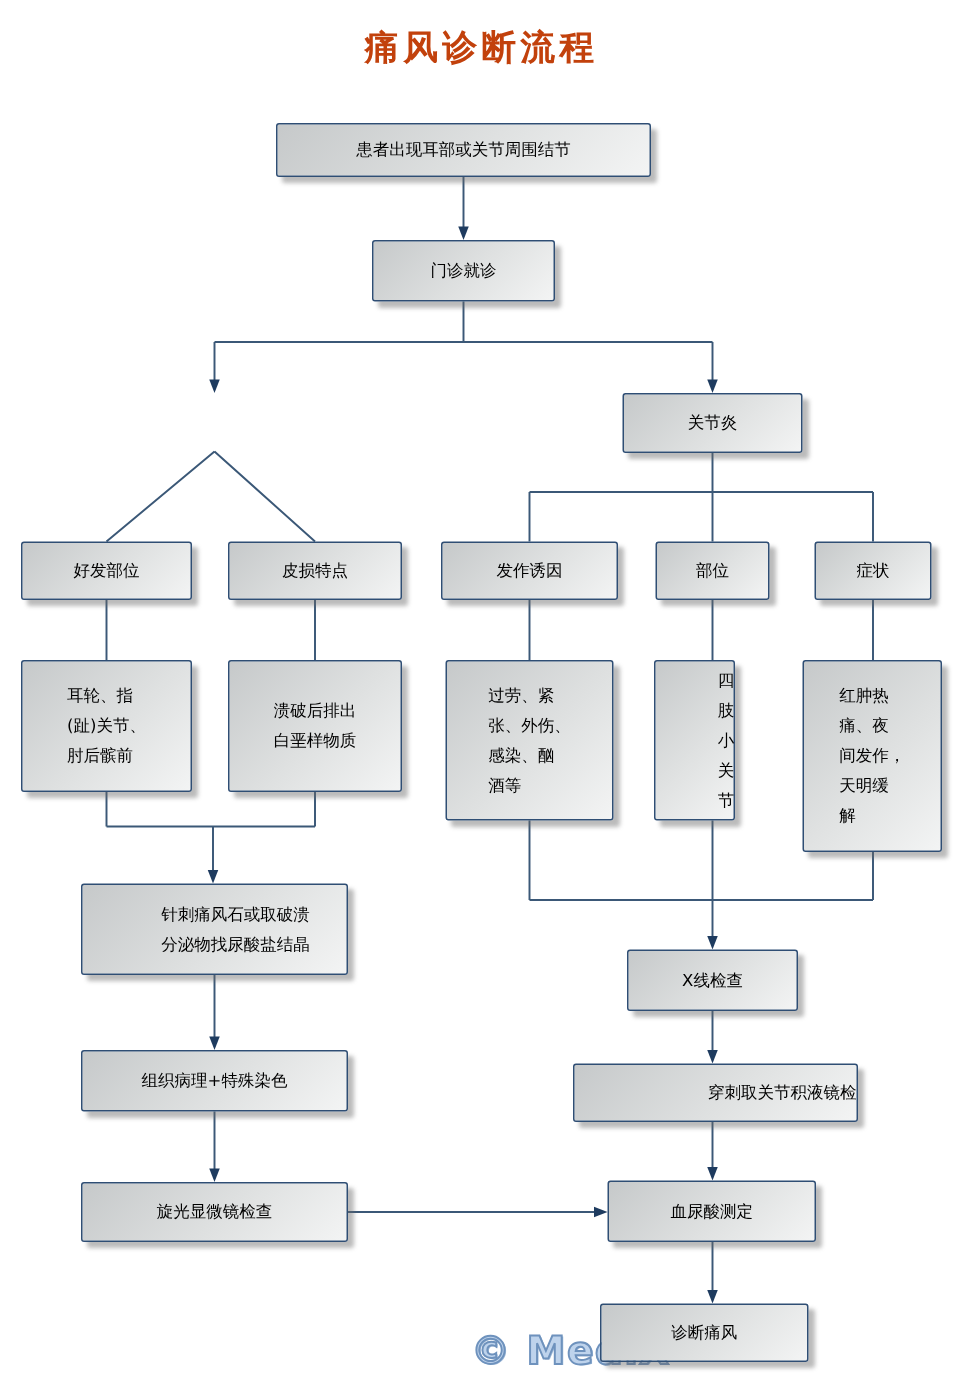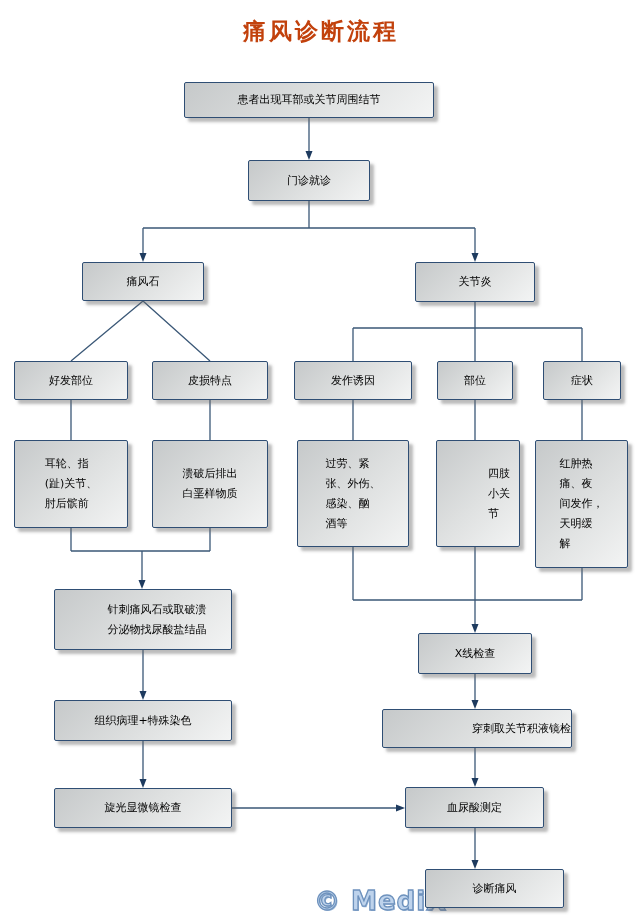--- a/index.html
+++ b/index.html
@@ -69,23 +69,20 @@
   <div class="watermark">© MediX</div>
 
   <div class="node" style="left:184px;top:82px;width:250px;height:36px;">
     <span class="txt">患者出现耳部或关节周围结节</span>
   </div>
 
   <div class="node" style="left:248px;top:160px;width:122px;height:41px;">
     <span class="txt">门诊就诊</span>
   </div>
 
-  <div class="node" style="left:82px;top:262px;width:122px;height:39px;">
-    <span class="txt">痛风石</span>
-  </div>
 
   <div class="node" style="left:415px;top:262px;width:120px;height:40px;">
     <span class="txt">关节炎</span>
   </div>
 
   <div class="node" style="left:14px;top:361px;width:114px;height:39px;">
     <span class="txt">好发部位</span>
   </div>
 
   <div class="node" style="left:152px;top:361px;width:116px;height:39px;">
@@ -115,21 +112,21 @@
 白垩样物质</span>
   </div>
 
   <div class="node ml" style="left:297px;top:440px;width:112px;height:107px;">
     <span class="txt">过劳、紧
 张、外伤、
 感染、酗
 酒等</span>
   </div>
 
-  <div class="node ml" style="left:436px;top:440px;width:84px;height:107px;padding-left:42px;">
+  <div class="node ml" style="left:436px;top:440px;width:54px;height:107px;padding-left:42px;">
     <span class="txt">四肢
 小关
 节</span>
   </div>
 
   <div class="node ml" style="left:535px;top:440px;width:93px;height:128px;">
     <span class="txt">红肿热
 痛、夜
 间发作，
 天明缓
@@ -154,17 +151,17 @@
   </div>
 
   <div class="node" style="left:382px;top:709px;width:190px;height:39px;justify-content:flex-end;">
     <span class="txt">穿刺取关节积液镜检</span>
   </div>
 
   <div class="node" style="left:405px;top:787px;width:139px;height:41px;justify-content:center;">
     <span class="txt">血尿酸测定</span>
   </div>
 
-  <div class="node" style="left:425px;top:869px;width:139px;height:39px;">
+  <div class="node" style="left:400px;top:869px;width:139px;height:39px;">
     <span class="txt">诊断痛风</span>
   </div>
 
 </div>
 
 </body></html>

